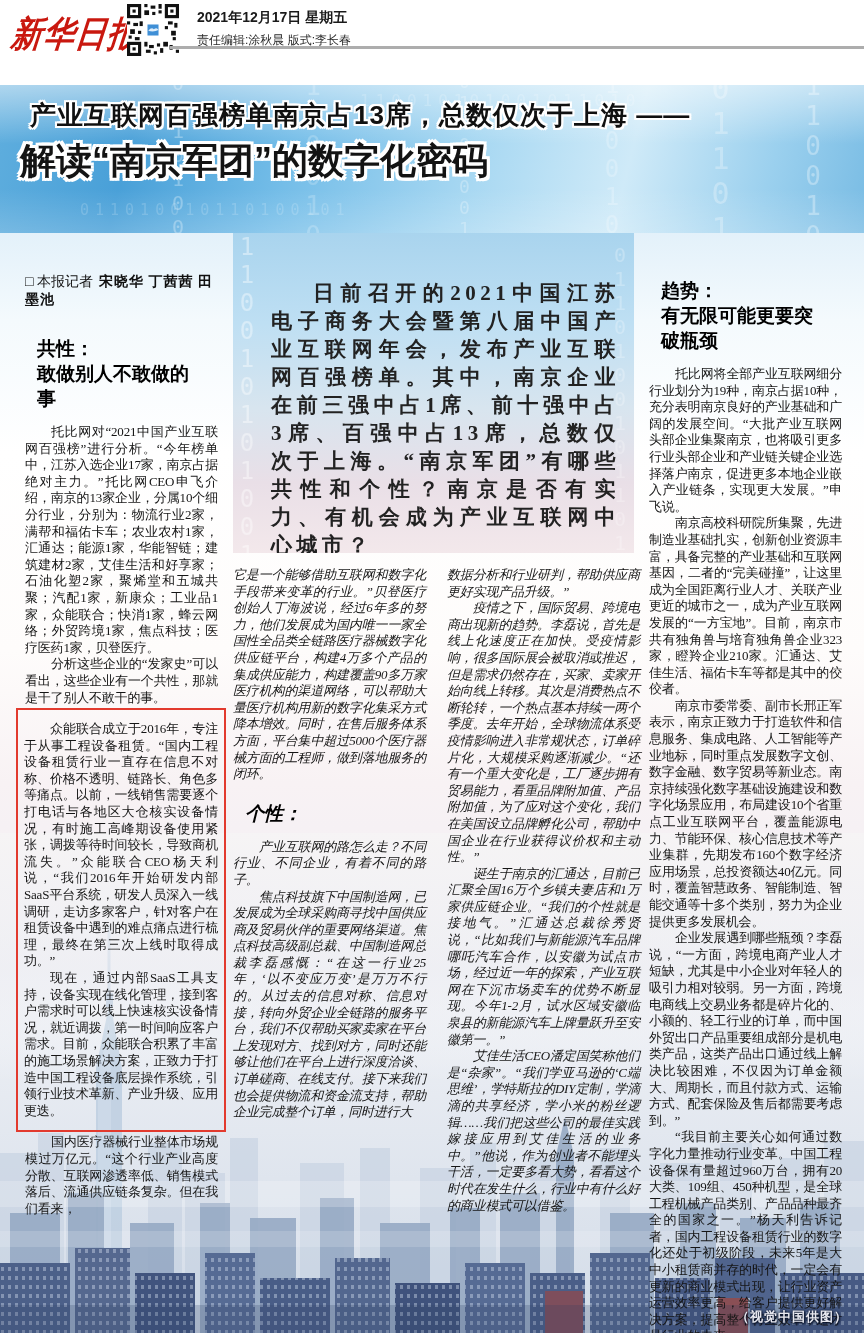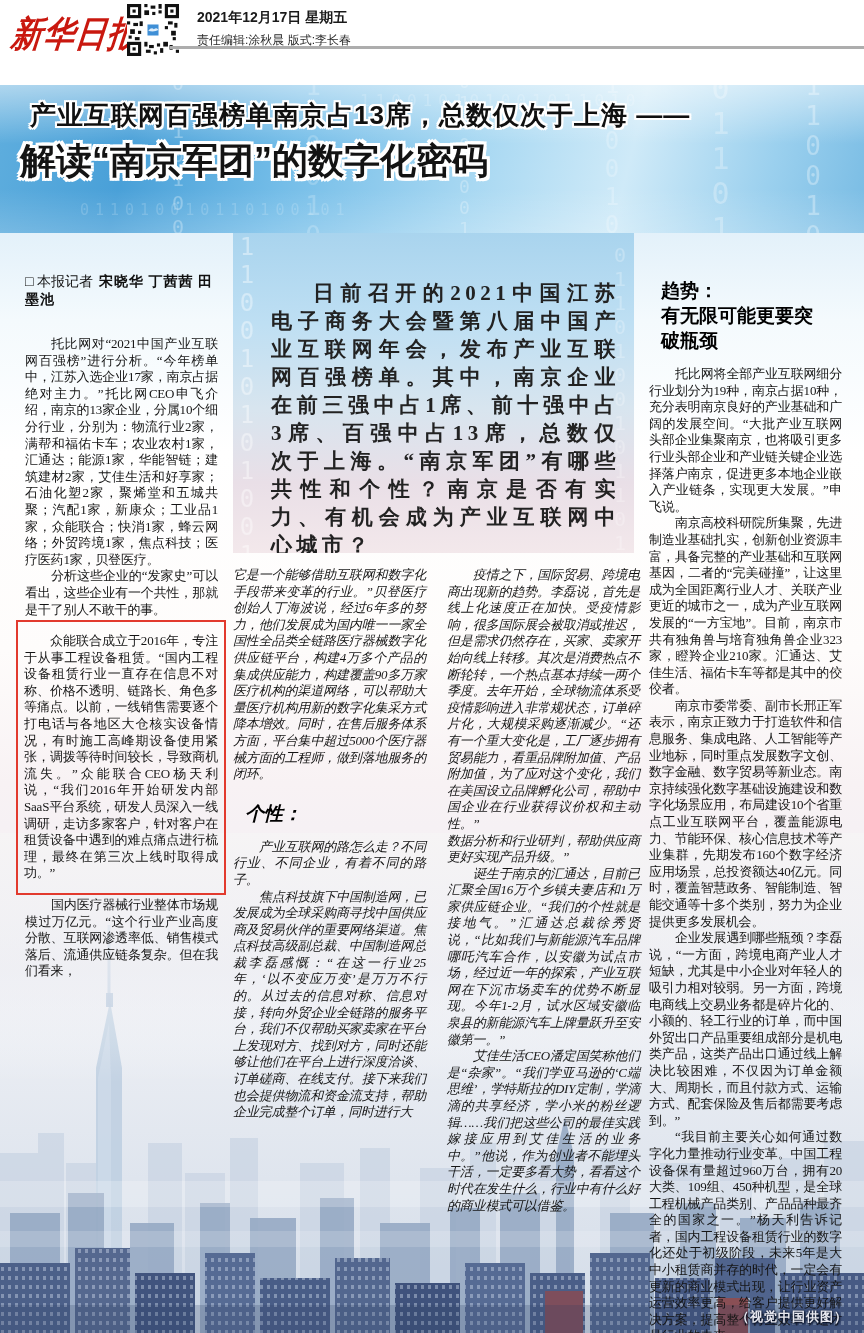--- a/index.html
+++ b/index.html
@@ -235,24 +235,29 @@
       <rect x="0" y="472" width="864" height="28" fill="#2e3f63" opacity="0.22"></rect>
       <rect x="0" y="0" width="864" height="250" fill="url(#mistTop)"></rect>
     </svg>
 
     <div class="cols">
 
       <div class="col">
         <p class="byline">
           <span>□ 本报记者</span><span class="names">宋晓华  丁茜茜  田墨池</span>
         </p>
+        <h3 class="sec-head">
+          <span>共性：</span>
+          <span>敢做别人不敢做的事</span>
+        </h3>
         <p class="body">托比网对“2021中国产业互联网百强榜”进行分析。“今年榜单中，江苏入选企业17家，南京占据绝对主力。”托比网CEO申飞介绍，南京的13家企业，分属10个细分行业，分别为：物流行业2家，满帮和福佑卡车；农业农村1家，汇通达；能源1家，华能智链；建筑建材2家，艾佳生活和好享家；石油化塑2家，聚烯堂和五城共聚；汽配1家，新康众；工业品1家，众能联合；快消1家，蜂云网络；外贸跨境1家，焦点科技；医疗医药1家，贝登医疗。</p>
         <p class="body">分析这些企业的“发家史”可以看出，这些企业有一个共性，那就是干了别人不敢干的事。</p>
         <div class="red-box">
           <p class="body">众能联合成立于2016年，专注于从事工程设备租赁。“国内工程设备租赁行业一直存在信息不对称、价格不透明、链路长、角色多等痛点。以前，一线销售需要逐个打电话与各地区大仓核实设备情况，有时施工高峰期设备使用紧张，调拨等待时间较长，导致商机流失。”众能联合CEO杨天利说，“我们2016年开始研发内部SaaS平台系统，研发人员深入一线调研，走访多家客户，针对客户在租赁设备中遇到的难点痛点进行梳理，最终在第三次上线时取得成功。”</p>
+          <p class="body">现在，通过内部SaaS工具支持，设备实现在线化管理，接到客户需求时可以线上快速核实设备情况，就近调拨，第一时间响应客户需求。目前，众能联合积累了丰富的施工场景解决方案，正致力于打造中国工程设备底层操作系统，引领行业技术革新、产业升级、应用更迭。</p>
         </div>
         <p class="body">国内医疗器械行业整体市场规模过万亿元。“这个行业产业高度分散、互联网渗透率低、销售模式落后、流通供应链条复杂。但在我们看来，</p>
       </div>
 
       <div class="col-middle">
         <div class="lede-box">
           <div class="bin" style="left:2px;top:0;font-size:24px;opacity:.8">110010101001011010</div>
           <div class="bin" style="right:4px;top:10px;font-size:20px;opacity:.5">011010010110100101</div>
           <p class="lede">日前召开的2021中国江苏电子商务大会暨第八届中国产业互联网年会，发布产业互联网百强榜单。其中，南京企业在前三强中占1席、前十强中占3席、百强中占13席，总数仅次于上海。“南京军团”有哪些共性和个性？南京是否有实力、有机会成为产业互联网中心城市？</p>
         </div>
@@ -262,22 +267,22 @@
             <p class="body noindent">它是一个能够借助互联网和数字化手段带来变革的行业。”贝登医疗创始人丁海波说，经过6年多的努力，他们发展成为国内唯一一家全国性全品类全链路医疗器械数字化供应链平台，构建4万多个产品的集成供应能力，构建覆盖90多万家医疗机构的渠道网络，可以帮助大量医疗机构用新的数字化集采方式降本增效。同时，在售后服务体系方面，平台集中超过5000个医疗器械方面的工程师，做到落地服务的闭环。</p>
             <div class="gap18"></div>
             <h3 class="sec-head">
               <span>个性：</span>
             </h3>
             <p class="body">产业互联网的路怎么走？不同行业、不同企业，有着不同的路子。</p>
             <p class="body">焦点科技旗下中国制造网，已发展成为全球采购商寻找中国供应商及贸易伙伴的重要网络渠道。焦点科技高级副总裁、中国制造网总裁李磊感慨：“在这一行业25年，‘以不变应万变’是万万不行的。从过去的信息对称、信息对接，转向外贸企业全链路的服务平台，我们不仅帮助买家卖家在平台上发现对方、找到对方，同时还能够让他们在平台上进行深度洽谈、订单磋商、在线支付。接下来我们也会提供物流和资金流支持，帮助企业完成整个订单，同时进行大</p>
           </div>
 
           <div class="col">
+            <p class="body noindent">数据分析和行业研判，帮助供应商更好实现产品升级。”</p>
             <p class="body">疫情之下，国际贸易、跨境电商出现新的趋势。李磊说，首先是线上化速度正在加快。受疫情影响，很多国际展会被取消或推迟，但是需求仍然存在，买家、卖家开始向线上转移。其次是消费热点不断轮转，一个热点基本持续一两个季度。去年开始，全球物流体系受疫情影响进入非常规状态，订单碎片化，大规模采购逐渐减少。“还有一个重大变化是，工厂逐步拥有贸易能力，看重品牌附加值、产品附加值，为了应对这个变化，我们在美国设立品牌孵化公司，帮助中国企业在行业获得议价权和主动性。”</p>
-            <p class="body noindent">数据分析和行业研判，帮助供应商更好实现产品升级。”</p>
             <p class="body">诞生于南京的汇通达，目前已汇聚全国16万个乡镇夫妻店和1万家供应链企业。“我们的个性就是接地气。”汇通达总裁徐秀贤说，“比如我们与新能源汽车品牌哪吒汽车合作，以安徽为试点市场，经过近一年的探索，产业互联网在下沉市场卖车的优势不断显现。今年1-2月，试水区域安徽临泉县的新能源汽车上牌量跃升至安徽第一。”</p>
             <p class="body">艾佳生活CEO潘定国笑称他们是“杂家”。“我们学亚马逊的‘C端思维’，学特斯拉的DIY定制，学滴滴的共享经济，学小米的粉丝逻辑……我们把这些公司的最佳实践嫁接应用到艾佳生活的业务中。”他说，作为创业者不能埋头干活，一定要多看大势，看看这个时代在发生什么，行业中有什么好的商业模式可以借鉴。</p>
           </div>
         </div>
       </div>
 
       <div class="col">
         <div class="gap8"></div>
         <h3 class="sec-head">
           <span>趋势：</span>

